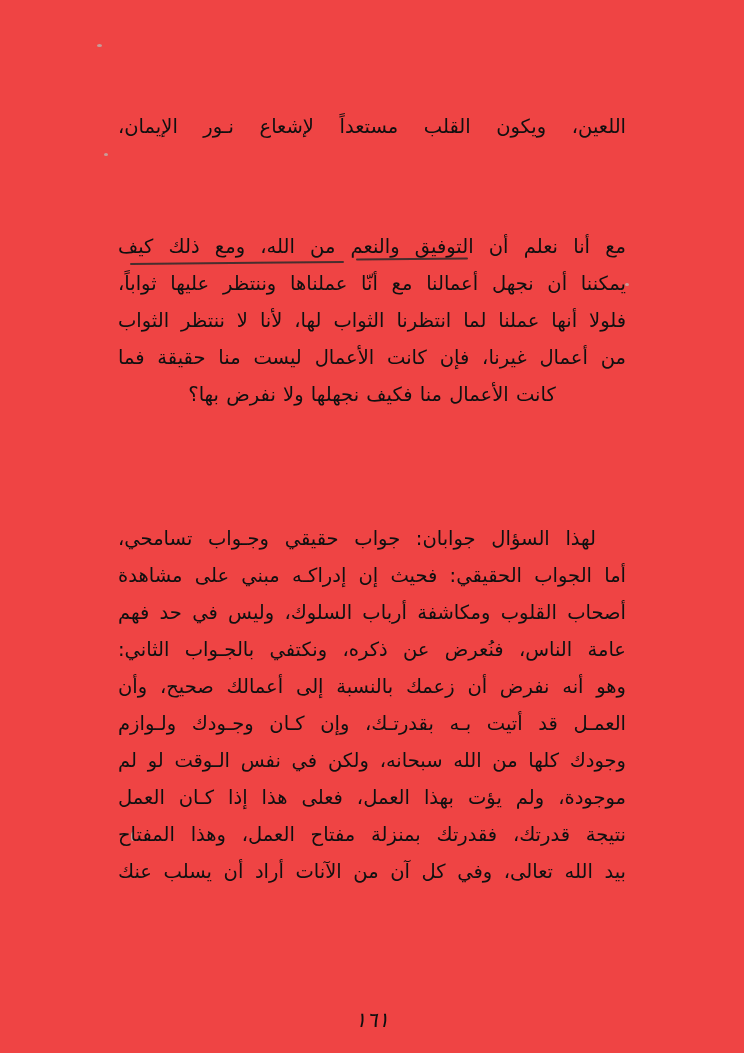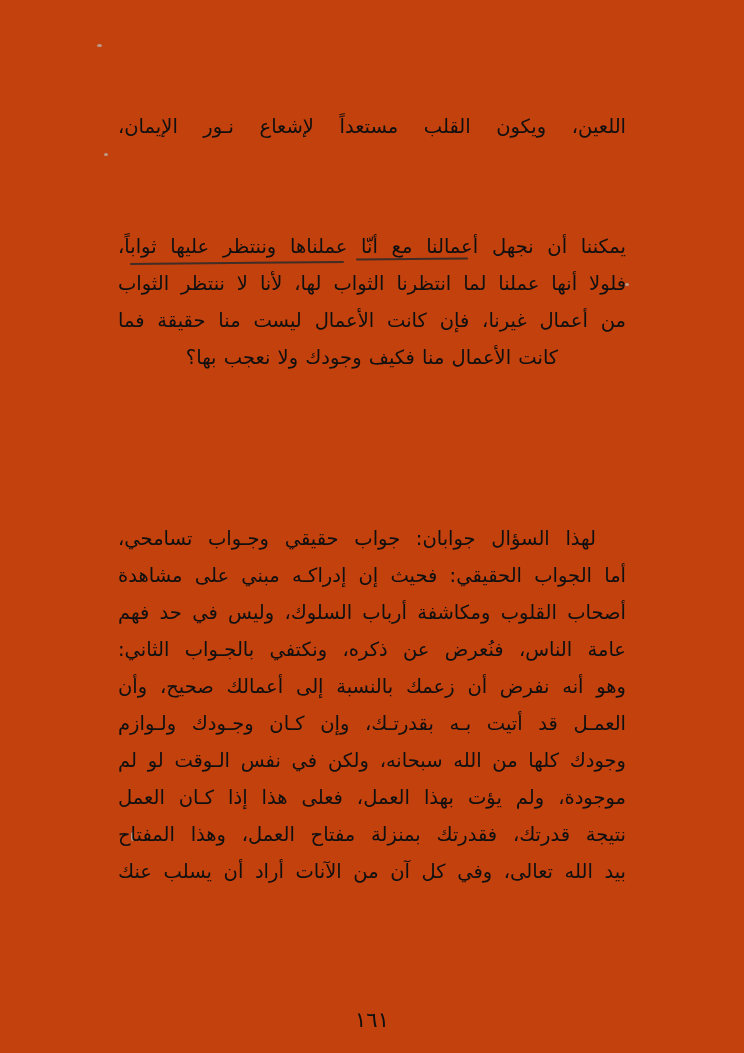--- a/index.html
+++ b/index.html
@@ -11,21 +11,21 @@
     width: 744px;
     height: 1053px;
     position: relative;
     font-family: "DejaVu Sans", "Liberation Sans", sans-serif;
     color: #0d0d0d;
     overflow: hidden;
   }
   .page {
     position: absolute;
     inset: 0;
-    background: #c2410c;
+    background: #ef4444;
   }
   
   .scan-mark {
     position: absolute;
     background: #b9b9b4;
     border-radius: 50%;
     opacity: .75;
   }
   .mark-a { left: 97px;  top: 44px;  width: 5px; height: 3px; }
   .mark-b { left: 104px; top: 153px; width: 4px; height: 3px; }
@@ -74,41 +74,43 @@
   .page-number {
     position: absolute;
     left: 0;
     right: 0;
     top: 1008px;
     text-align: center;
     font-size: 21px;
     font-family: "DejaVu Sans", "Liberation Sans", sans-serif;
     color: #0f0f0f;
     letter-spacing: 1px;
+    font-style: italic;
   }
 </style>
 </head>
 <body>
 
 <div class="page">
 
   <div class="scan-mark mark-a"></div>
   <div class="scan-mark mark-b"></div>
   <div class="scan-mark mark-c"></div>
   <div class="scan-mark mark-d"></div>
 
   <div class="text-block p-top">
     <span class="line">اللعين، ويكون القلب مستعداً لإشعاع نـور الإيمان،</span>
   </div>
 
   <div class="text-block p-second">
+    <span class="line">مع أنا نعلم أن التوفيق والنعم من الله، ومع ذلك كيف</span>
     <span class="line">يمكننا أن نجهل أعمالنا مع أنّا عملناها وننتظر عليها ثواباً،</span>
     <span class="line">فلولا أنها عملنا لما انتظرنا الثواب لها، لأنا لا ننتظر الثواب</span>
     <span class="line">من أعمال غيرنا، فإن كانت الأعمال ليست منا حقيقة فما</span>
-    <span class="line free">كانت الأعمال منا فكيف وجودك ولا نعجب بها؟</span>
+    <span class="line free">كانت الأعمال منا فكيف نجهلها ولا نفرض بها؟</span>
   </div>
 
   <div class="underline-strip ul-1"></div>
   <div class="underline-strip ul-2"></div>
 
   <div class="text-block p-third">
     <span class="line indent-first">لهذا السؤال جوابان: جواب حقيقي وجـواب تسامحي،</span>
     <span class="line">أما الجواب الحقيقي: فحيث إن إدراكـه مبني على مشاهدة</span>
     <span class="line">أصحاب القلوب ومكاشفة أرباب السلوك، وليس في حد فهم</span>
     <span class="line">عامة الناس، فنُعرض عن ذكره، ونكتفي بالجـواب الثاني:</span>

